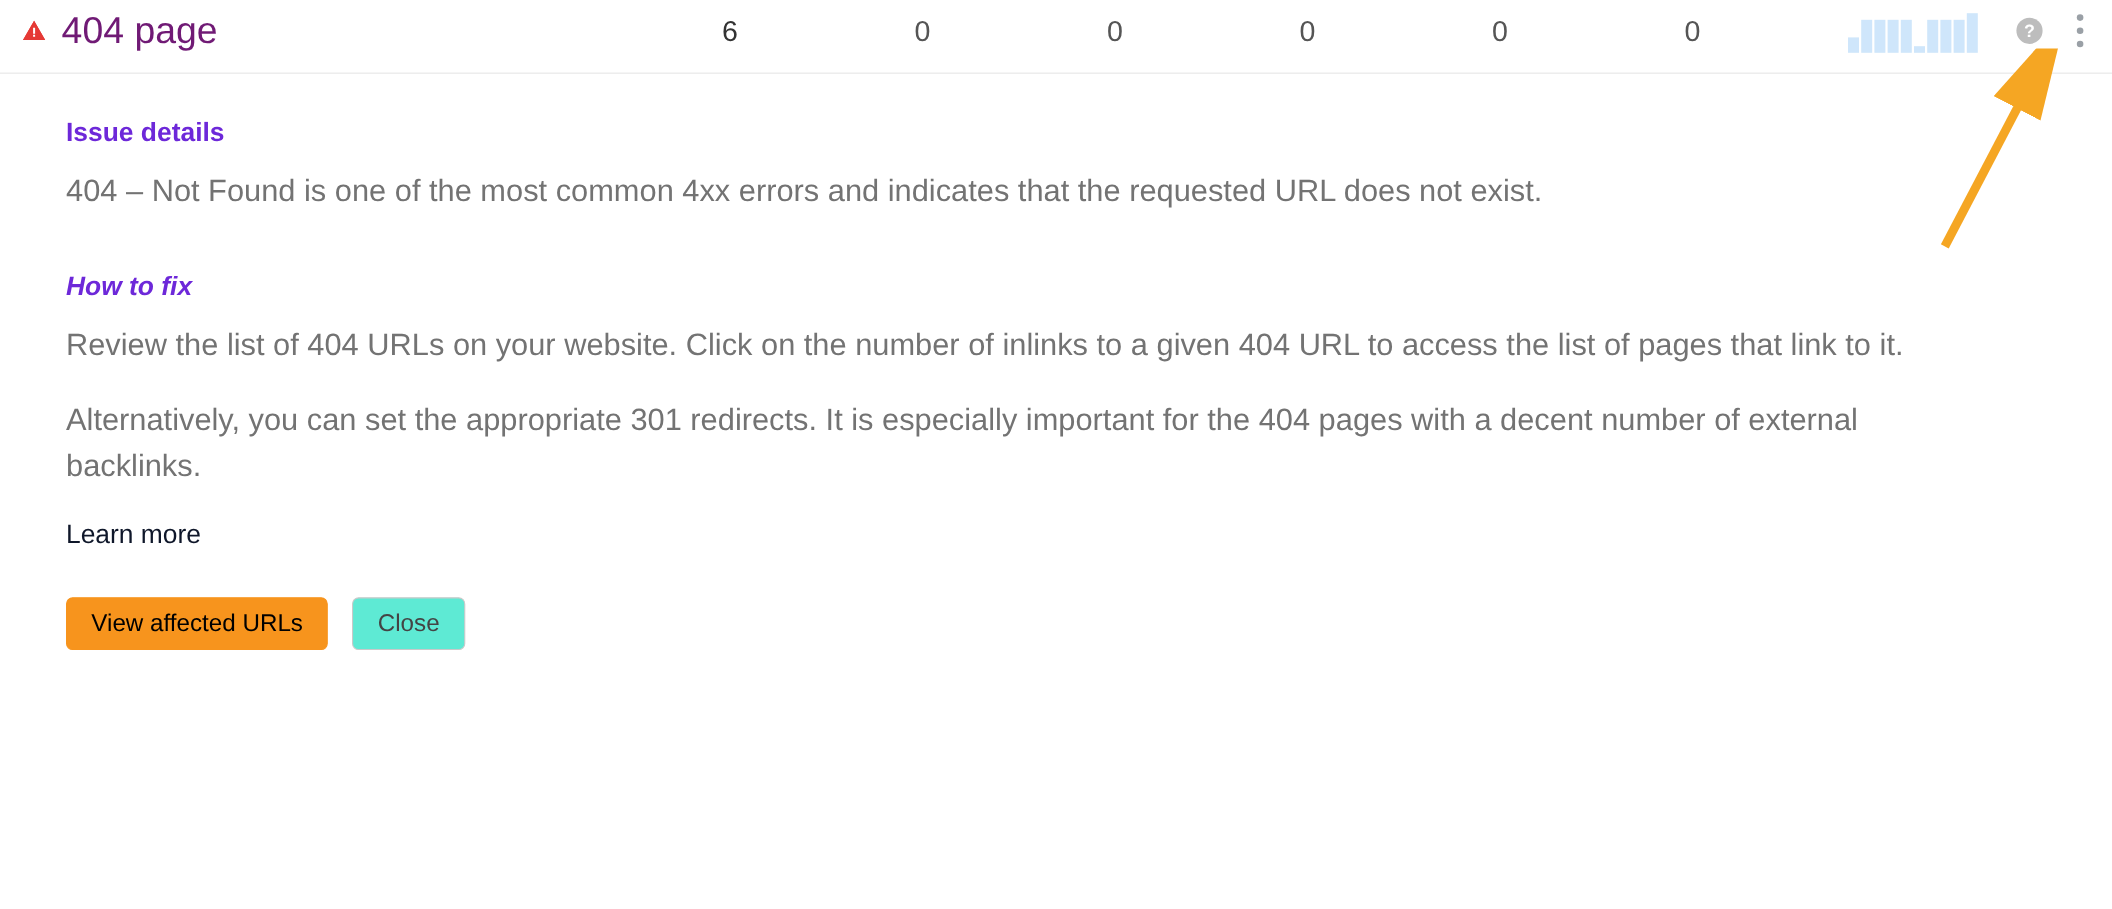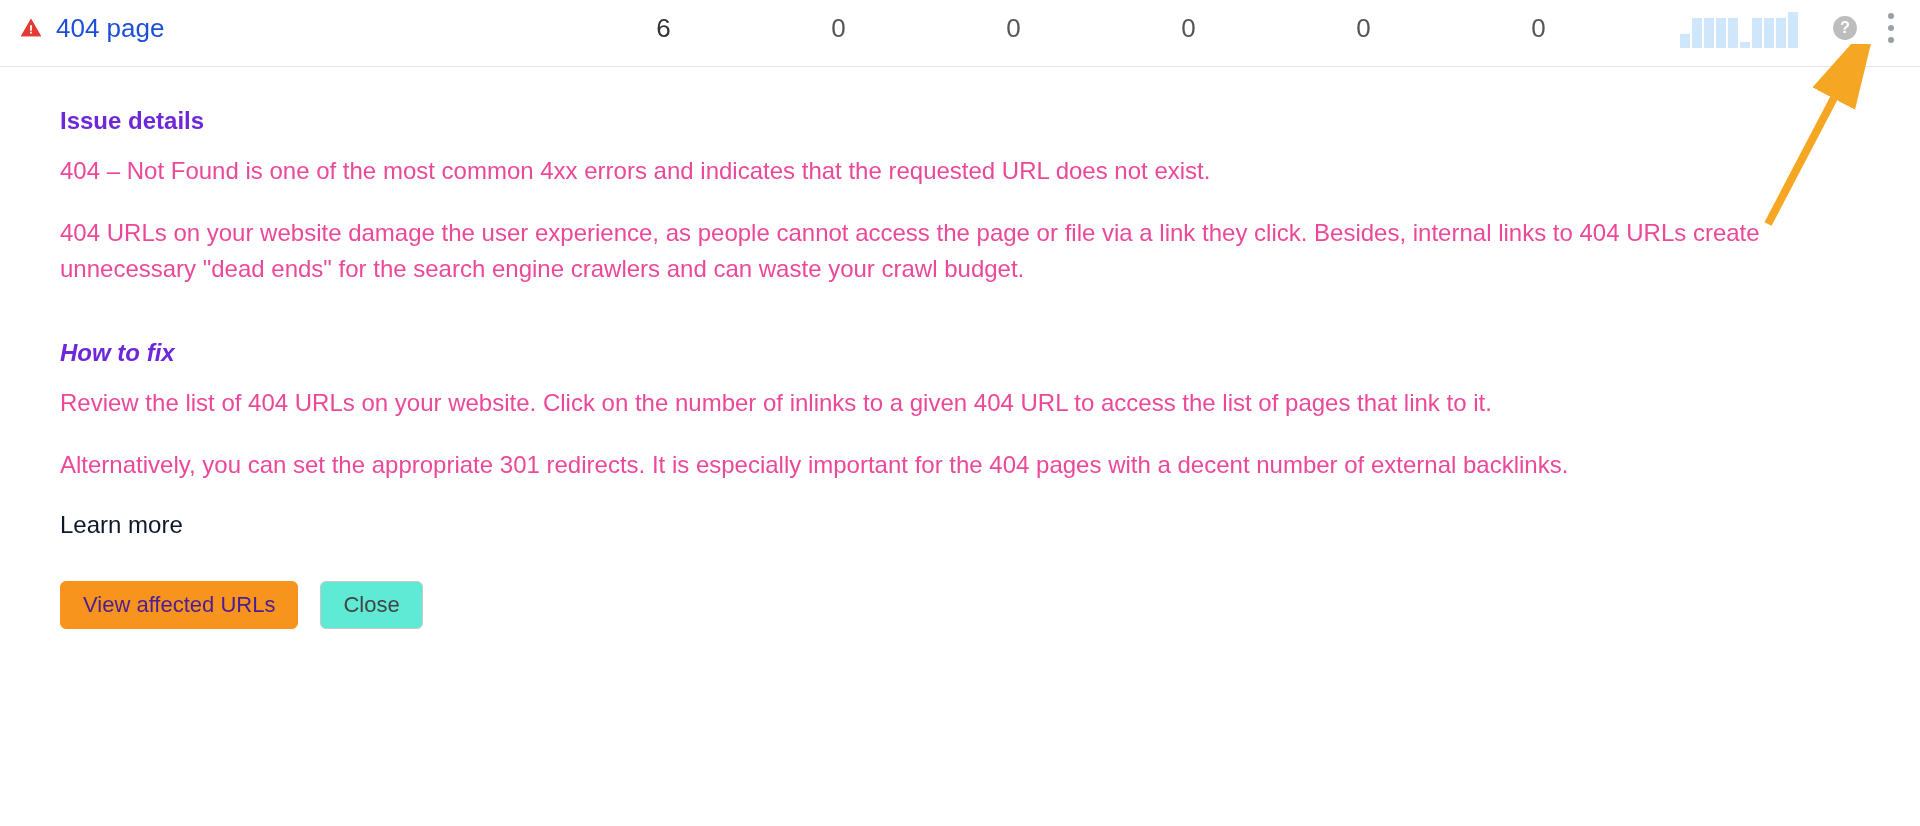--- a/index.html
+++ b/index.html
@@ -6,49 +6,49 @@
   html, body { width: 1920px; font-family: -apple-system, BlinkMacSystemFont, "Segoe UI", Helvetica, Arial, sans-serif; color: #333; background: #fff; }
   body { font-size: 22px; }
 
   .row {
     display: flex;
     align-items: center;
     padding: 8px 20px 18px 20px;
     border-bottom: 1px solid #e5e5e5;
   }
   .row .warn-icon { flex: 0 0 auto; margin-right: 14px; display:flex; align-items:center; }
-  .row .title { flex: 0 0 520px; font-size: 26px; color: #1d4ed8; }
+  .row .title { flex: 0 0 520px; font-size: 34px; color: #701a75; }
   .row .num { flex: 0 0 175px; text-align: center; font-size: 26px; color: #555; }
   .row .num.first { color: #333; }
   .row .spark { flex: 0 0 130px; display: flex; align-items: flex-end; gap: 2px; height: 40px; margin-left: auto; }
   .row .spark .bar { width: 10px; background: #cfe6fb; }
   .row .help { flex: 0 0 auto; margin-left: 22px; display:flex; align-items:center; }
   .row .help svg { display:block; }
   .row .kebab { flex: 0 0 auto; margin-left: 30px; margin-right: 6px; cursor: pointer; display:flex; flex-direction:column; gap:6px; align-items:center; justify-content:center; }
   .row .kebab span { width:6px; height:6px; border-radius:50%; background:#9aa0a6; display:block; }
 
   .details {
     padding: 40px 60px 40px 60px;
     max-width: 1820px;
   }
   .details h3 { font-size: 24px; font-weight: 700; margin-bottom: 18px; color:#6d28d9; }
-  .details p { font-size: 24px; line-height: 1.5; color: #ec4899; margin-bottom: 26px; }
+  .details p { font-size: 28px; line-height: 1.5; color: #737373; margin-bottom: 26px; }
   .details h3.second { margin-top: 52px; font-style: italic; }
   .details a.learn { color: #0f172a; text-decoration: none; font-size: 24px; display:inline-block; margin-top: 2px; }
 
   .actions { margin-top: 42px; display: flex; gap: 22px; }
   .btn {
     font-size: 22px;
     padding: 12px 22px;
     border-radius: 6px;
     cursor: pointer;
     border: 1px solid transparent;
     line-height: 1;
   }
-  .btn-primary { background: #f7941d; color: #4c1d95; border-color: #f7941d; }
+  .btn-primary { background: #f7941d; color: #000000; border-color: #f7941d; }
   .btn-secondary { background: #5eead4; color: #444; border: 1px solid #c9c9c9; }
 
   
   .arrow-annot {
     position: absolute;
     top: 44px;
     left: 1758px;
     width: 120px;
     height: 190px;
     pointer-events: none;
@@ -96,21 +96,20 @@
   <span class="kebab">
     <span></span>
         <span></span>
         <span></span>
   </span>
 </div>
 
 <div class="details">
   <h3>Issue details</h3>
   <p>404 – Not Found is one of the most common 4xx errors and indicates that the requested URL does not exist.</p>
-  <p>404 URLs on your website damage the user experience, as people cannot access the page or file via a link they click. Besides, internal links to 404 URLs create unnecessary "dead ends" for the search engine crawlers and can waste your crawl budget.</p>
 
   <h3 class="second">How to fix</h3>
   <p>Review the list of 404 URLs on your website. Click on the number of inlinks to a given 404 URL to access the list of pages that link to it.</p>
   <p>Alternatively, you can set the appropriate 301 redirects. It is especially important for the 404 pages with a decent number of external backlinks.</p>
 
   <a href="#" class="learn">Learn more</a>
 
   <div class="actions">
     <button class="btn btn-primary">View affected URLs</button>
     <button class="btn btn-secondary">Close</button>

